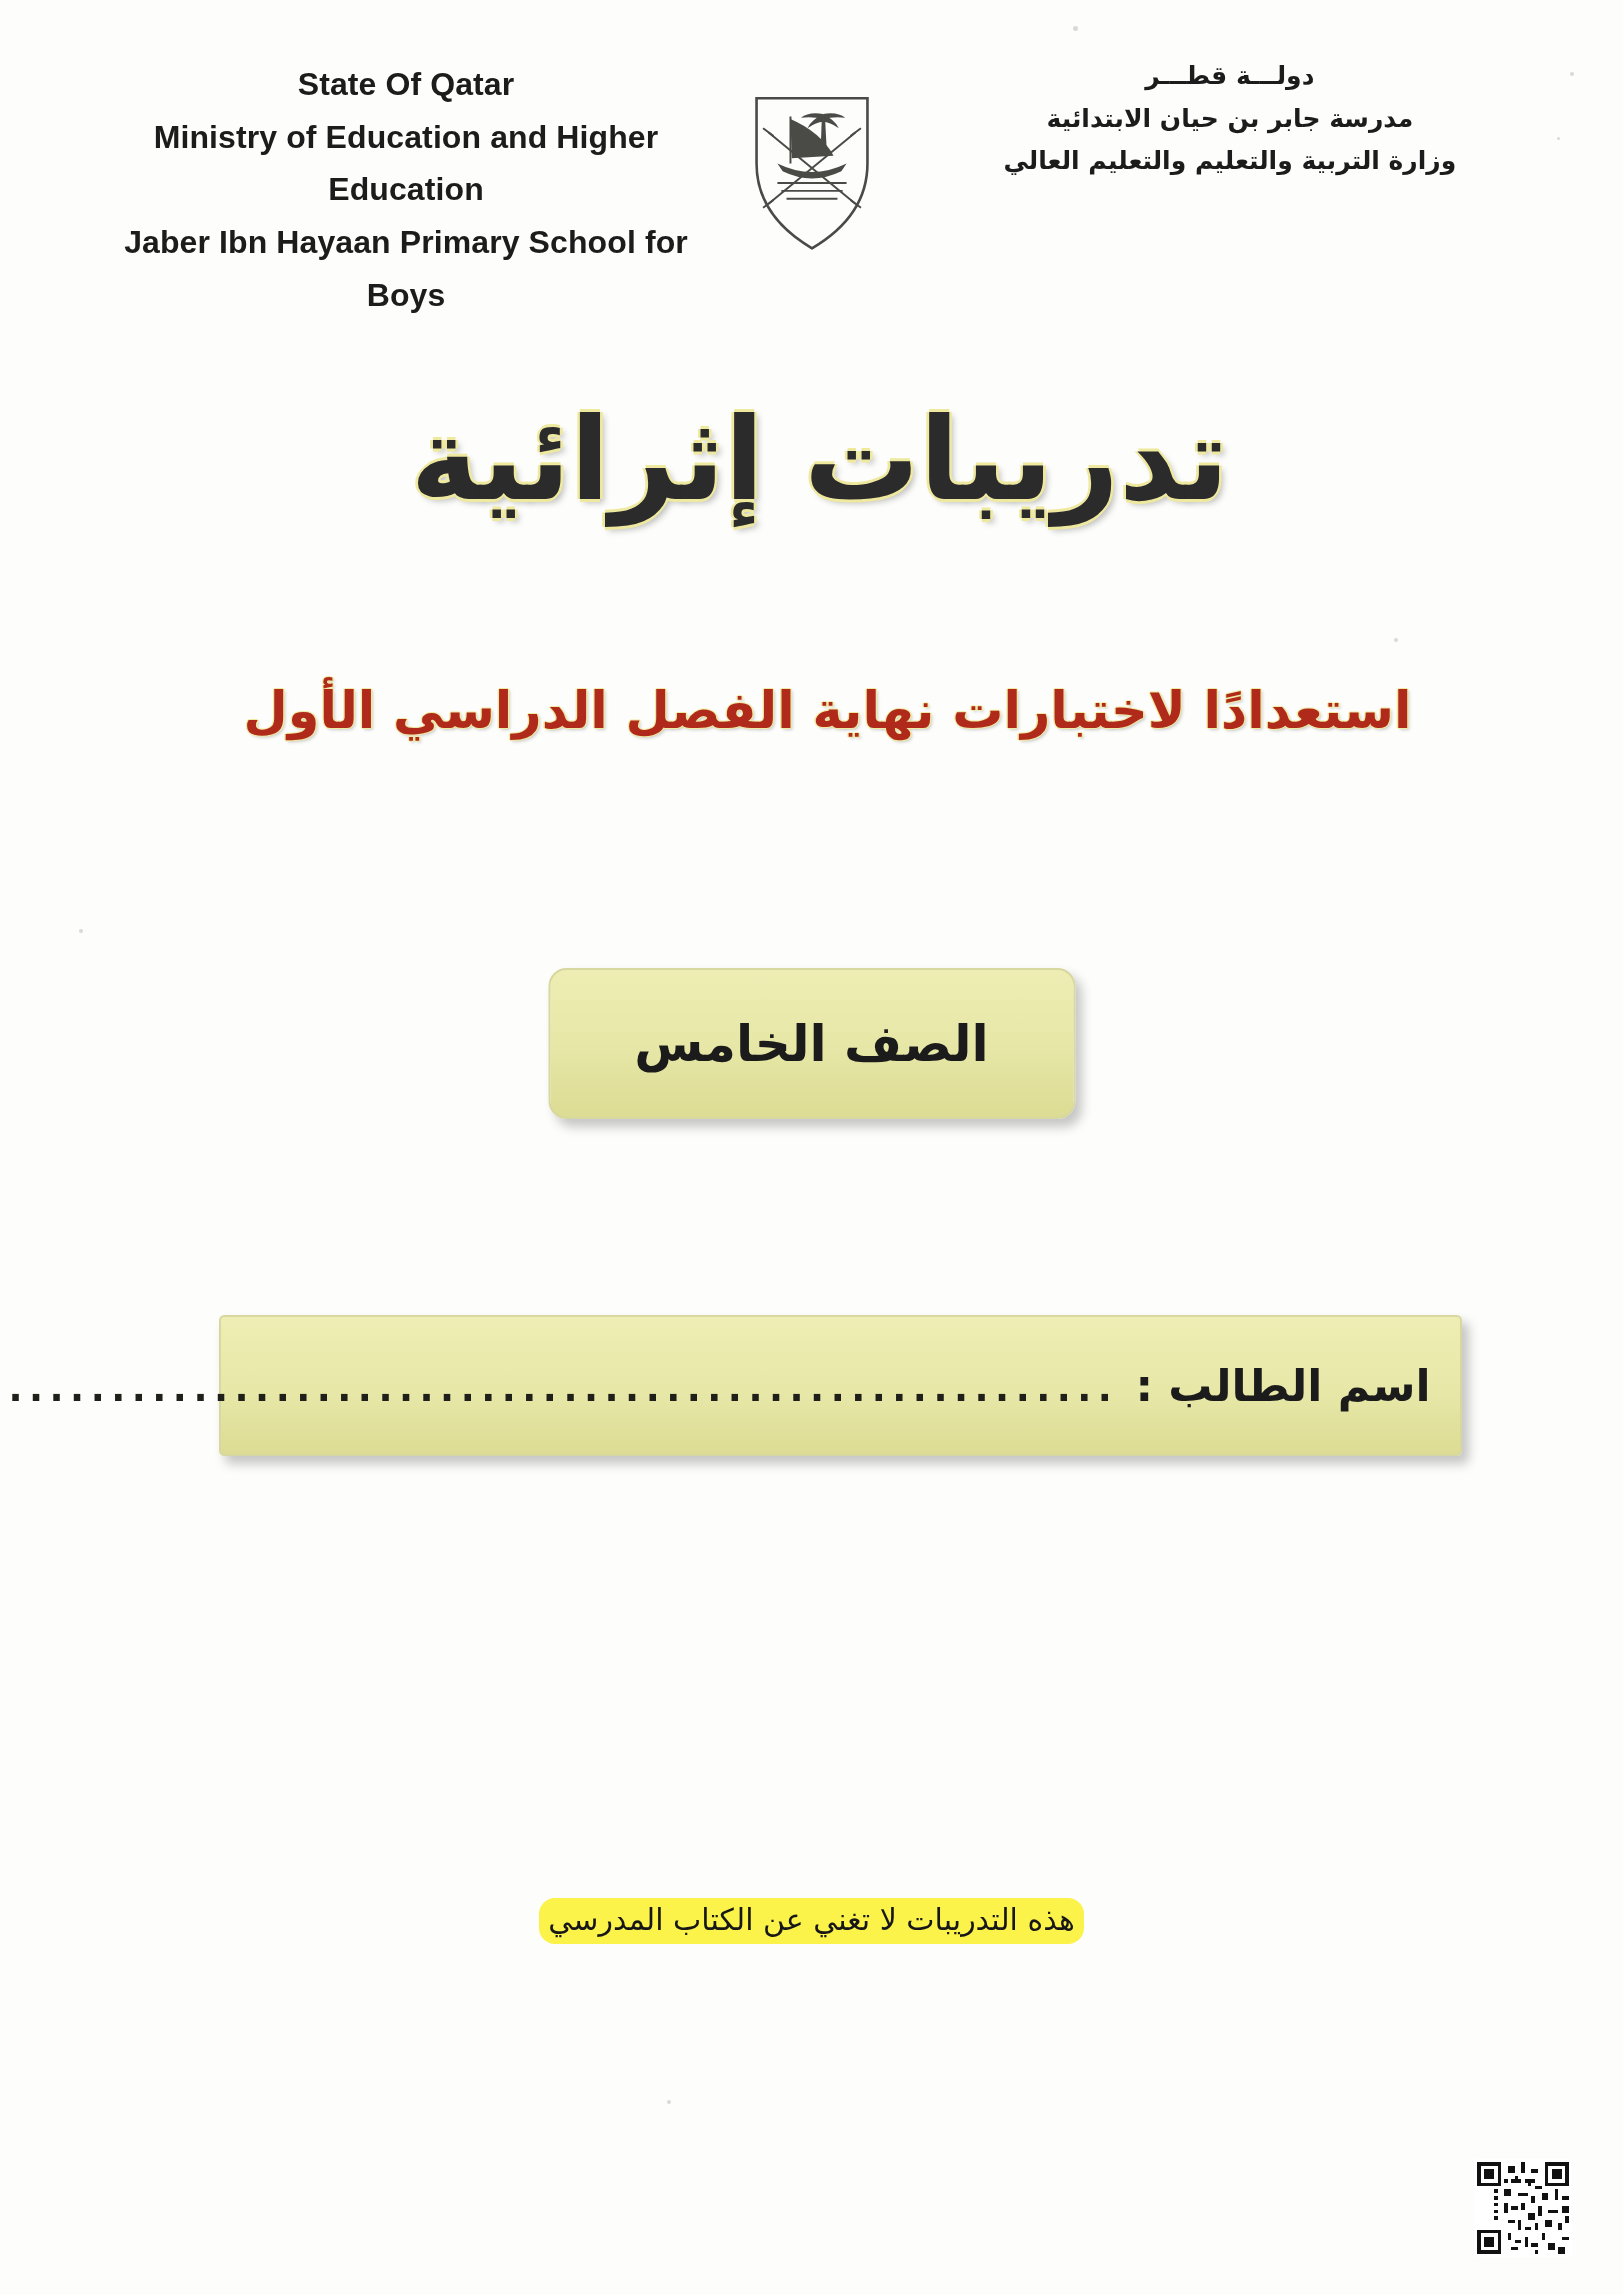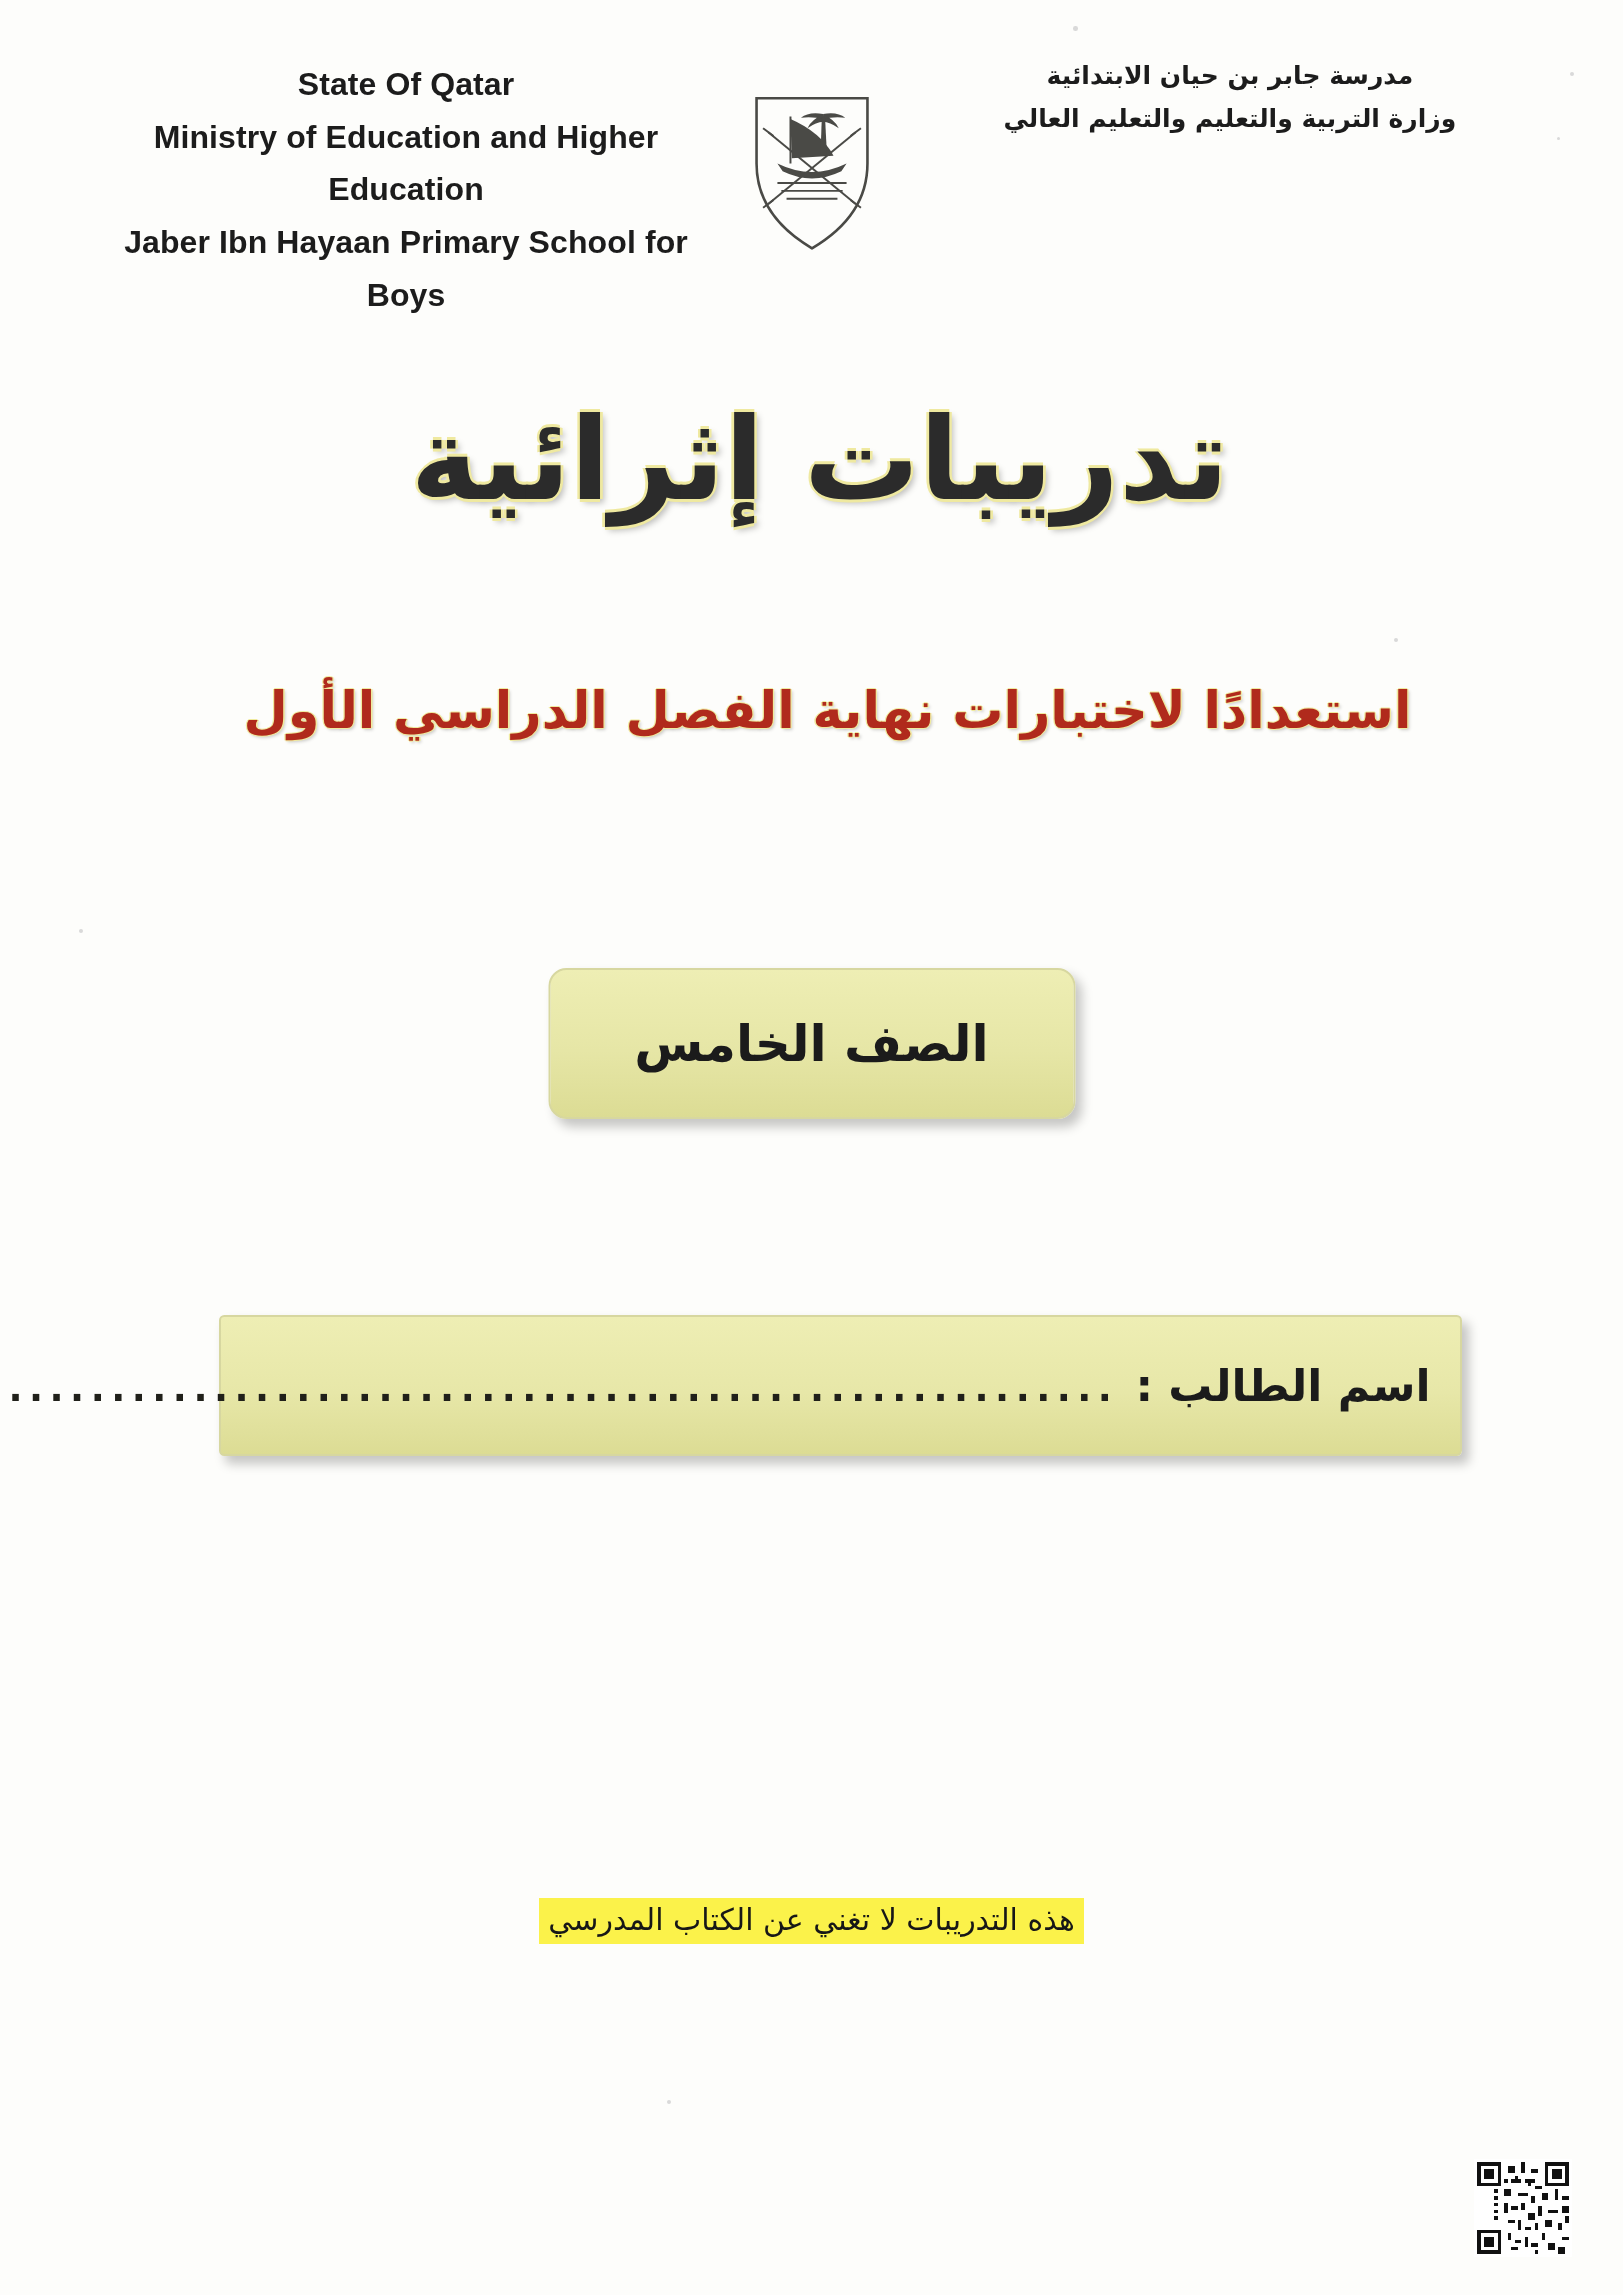--- a/index.html
+++ b/index.html
@@ -176,20 +176,21 @@
   .note span {
     direction: rtl;
     display: inline-block;
     background: #fbf24a;
     font-family: "DejaVu Sans", sans-serif;
     font-weight: normal;
     font-size: 30px;
     color: #171717;
     padding: 3.9px 9.2px 6.5px 9.2px;
     line-height: 1.2;
+    border-radius: 16px;
   }
 
   
   .qr {
     position: absolute;
     right: 51px;
     bottom: 38px;
     width: 98px;
     height: 98px;
   }
@@ -211,20 +212,21 @@
 
   <div class="header">
 
     <div class="header-left">
       <div>State Of Qatar</div>
       <div>Ministry of Education and Higher Education</div>
       <div>Jaber Ibn Hayaan Primary School for Boys</div>
     </div>
 
     <div class="header-right">
+      <div class="ln1">دولـــة قطـــر</div>
       <div>مدرسة جابر بن حيان الابتدائية</div>
       <div>وزارة التربية والتعليم والتعليم العالي</div>
     </div>
 
     <svg class="emblem" viewBox="0 0 210 260">
       <g fill="none" stroke="#4a4a46" stroke-width="3">
 
         <path d="M20 20 L190 20 L190 120 Q190 200 105 250 Q20 200 20 120 Z" stroke-width="4"></path>
 
         <path d="M38 72 L172 182"></path>

